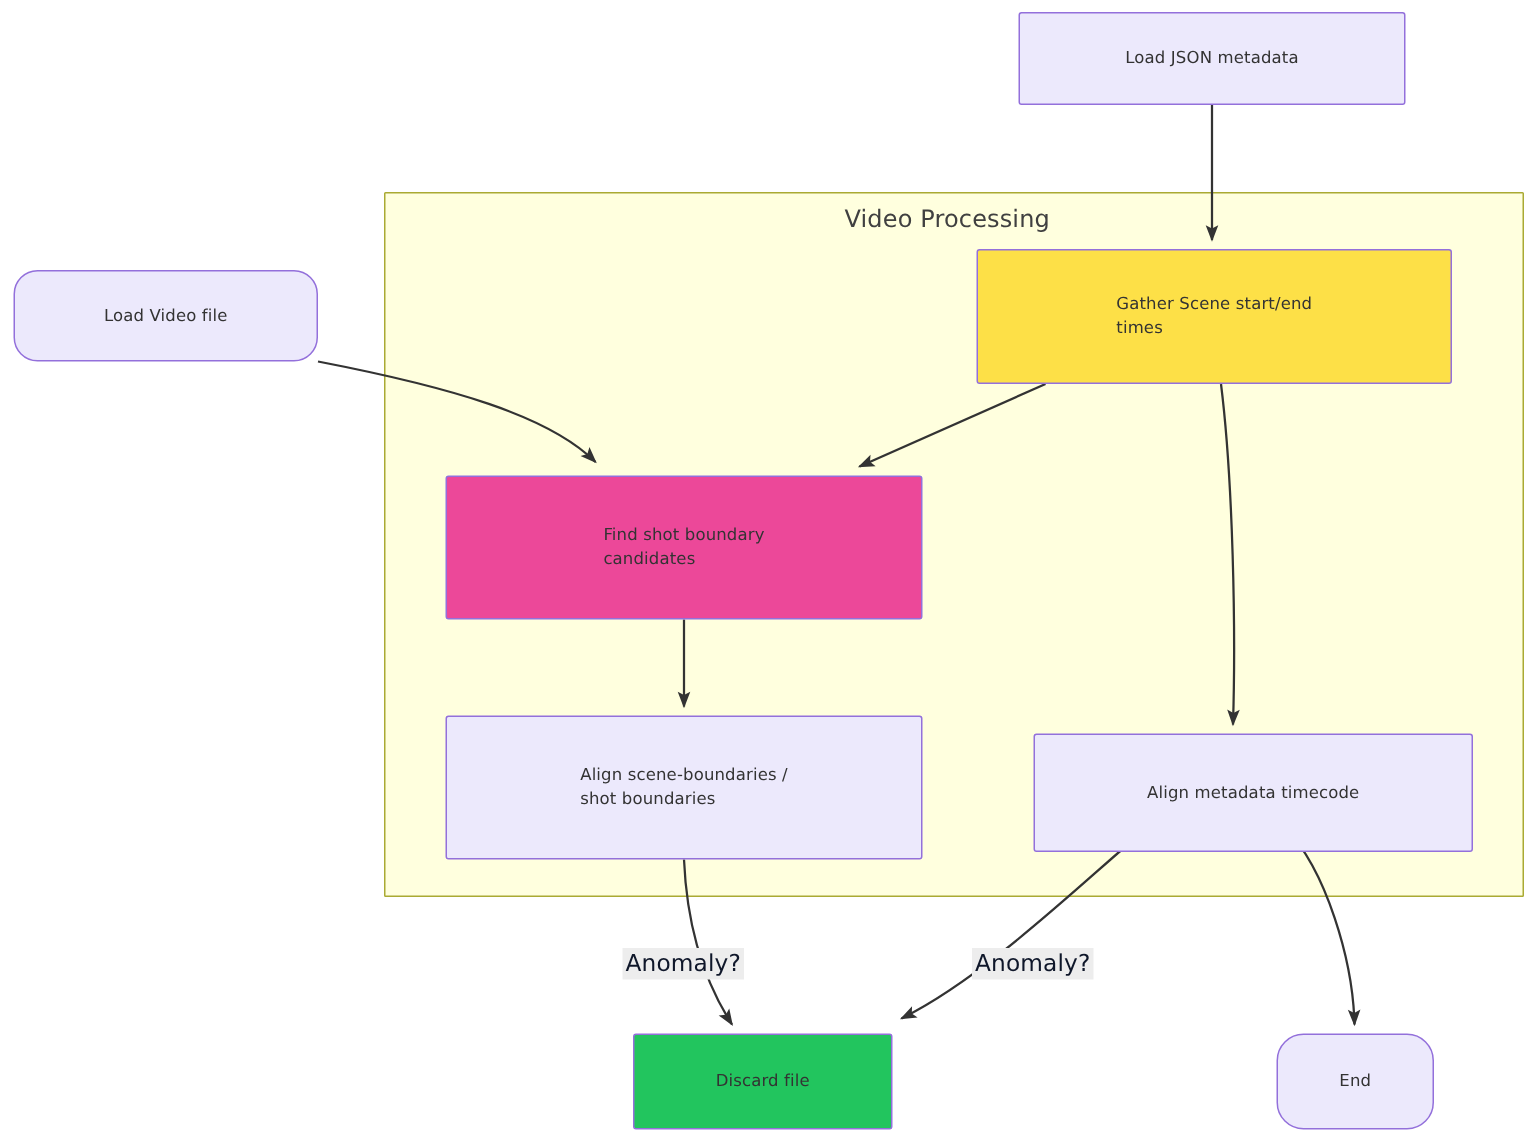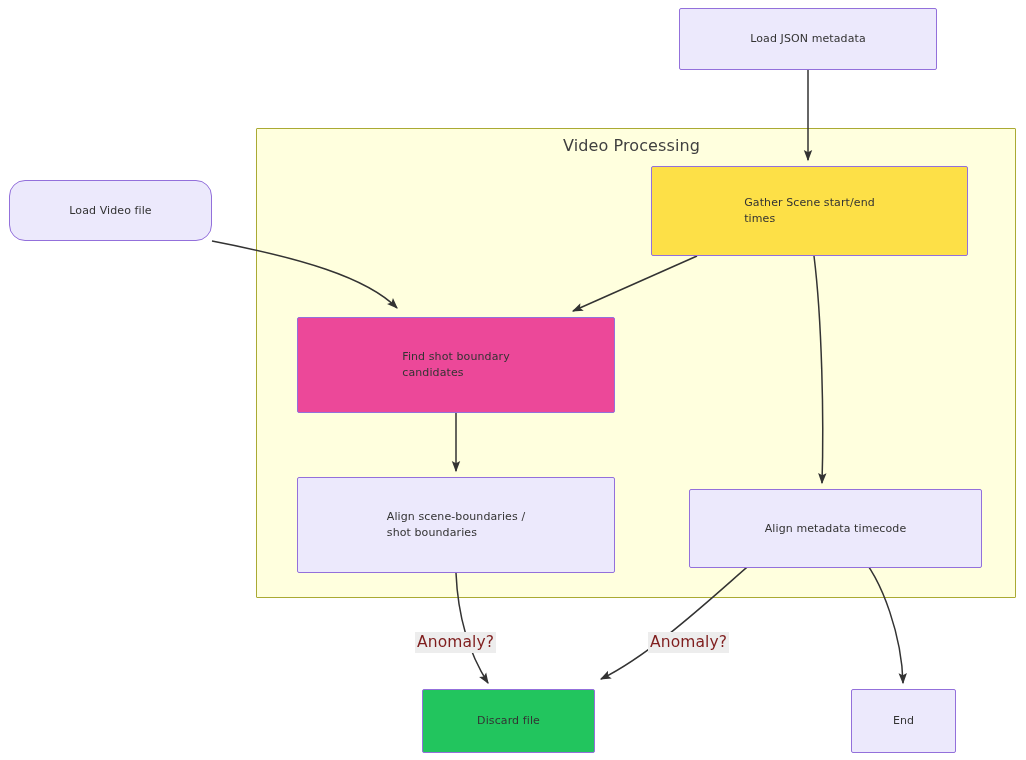--- a/index.html
+++ b/index.html
@@ -56,21 +56,21 @@
     letter-spacing: 0.1px;
     padding: 2px 8px;
   }
   .node-label {
     display: block;
     white-space: pre-line;
   }
   .edge-label {
     position: absolute;
     background: #EDEDED;
-    color: #7f1d1d;
+    color: #0f172a;
     font-size: 15.5px;
     line-height: 1.2;
     padding: 1px 2px;
     white-space: nowrap;
     letter-spacing: 0.1px;
   }
 </style>
 </head>
 <body>
 
@@ -115,21 +115,21 @@
       <div class="node-box" style="left: 297px; top: 477px; width: 318px; height: 96px; background: rgb(236, 233, 252); border-color: rgb(147, 112, 219);">
         <span class="node-label">Align scene-boundaries /
 shot boundaries</span>
       </div>
       <div class="node-box" style="left: 675px; top: 489px; width: 293px; height: 79px; background: rgb(236, 233, 252); border-color: rgb(147, 112, 219); margin-left: 14px;">
         <span class="node-label">Align metadata timecode</span>
       </div>
       <div class="node-box" style="left: 422px; top: 689px; width: 173px; height: 64px; background: #22c55e; border-color: rgb(147, 112, 219);">
         <span class="node-label">Discard file</span>
       </div>
-      <div class="node-box" style="left: 851px; top: 689px; width: 105px; height: 64px; background: rgb(236, 233, 252); border-color: rgb(147, 112, 219);">
+      <div class="node-box" style="left: 851px; top: 689px; width: 105px; height: 64px; background: rgb(236, 233, 252); border-color: rgb(147, 112, 219); border-radius: 18px;">
         <span class="node-label">End</span>
       </div>
     </div>
 
   <div id="edge-label-layer">
       <div class="edge-label" style="left: 415px; top: 632px; background: rgb(237, 237, 237);">Anomaly?</div>
       <div class="edge-label" style="left: 648px; top: 632px; background: rgb(237, 237, 237);">Anomaly?</div>
     </div>
 
 </div>

